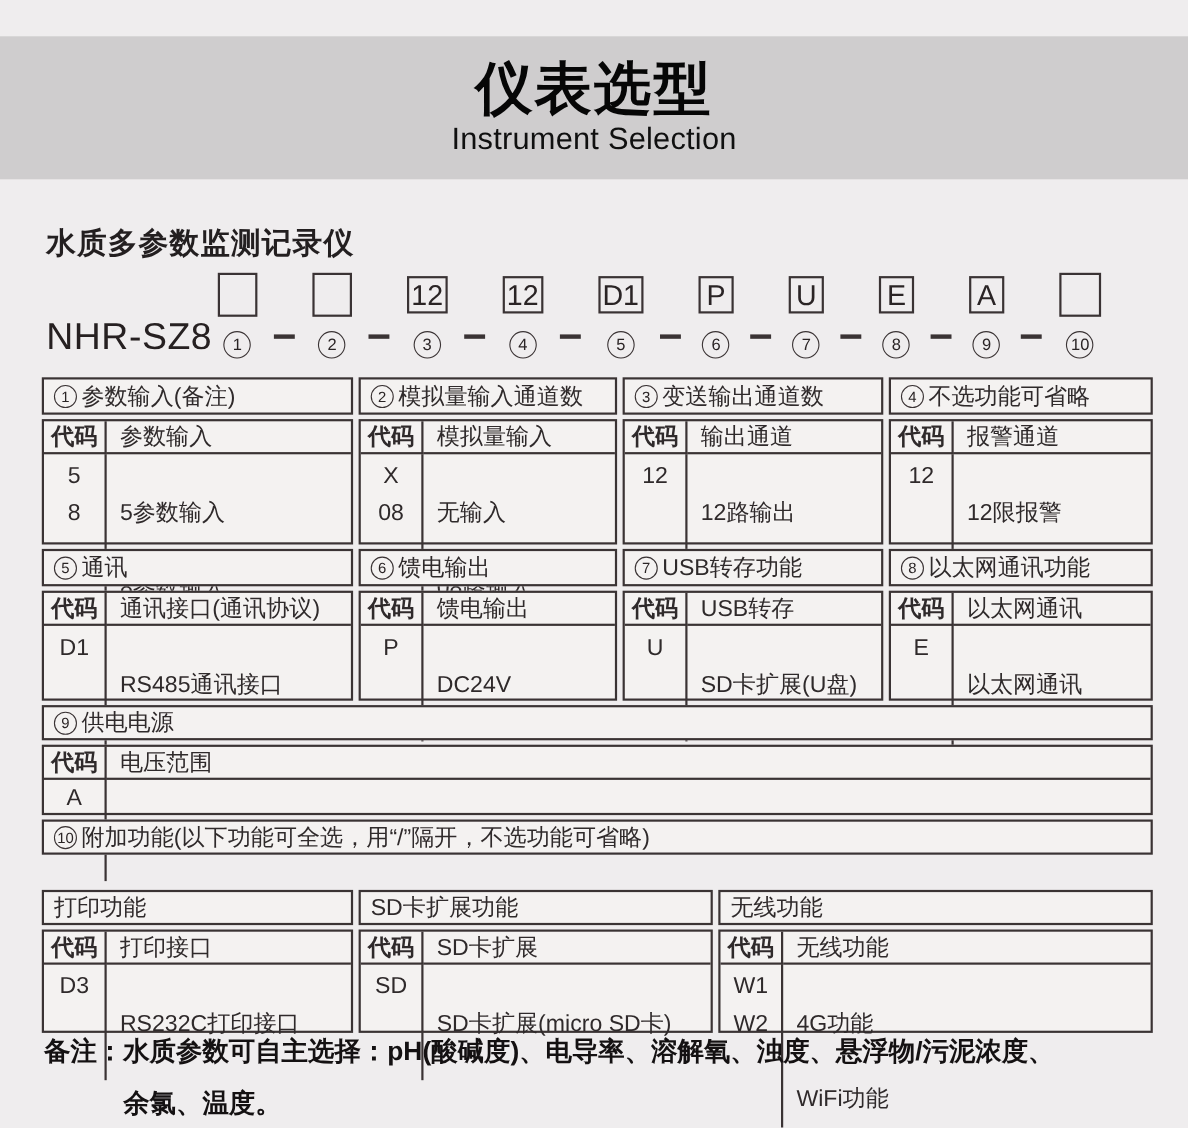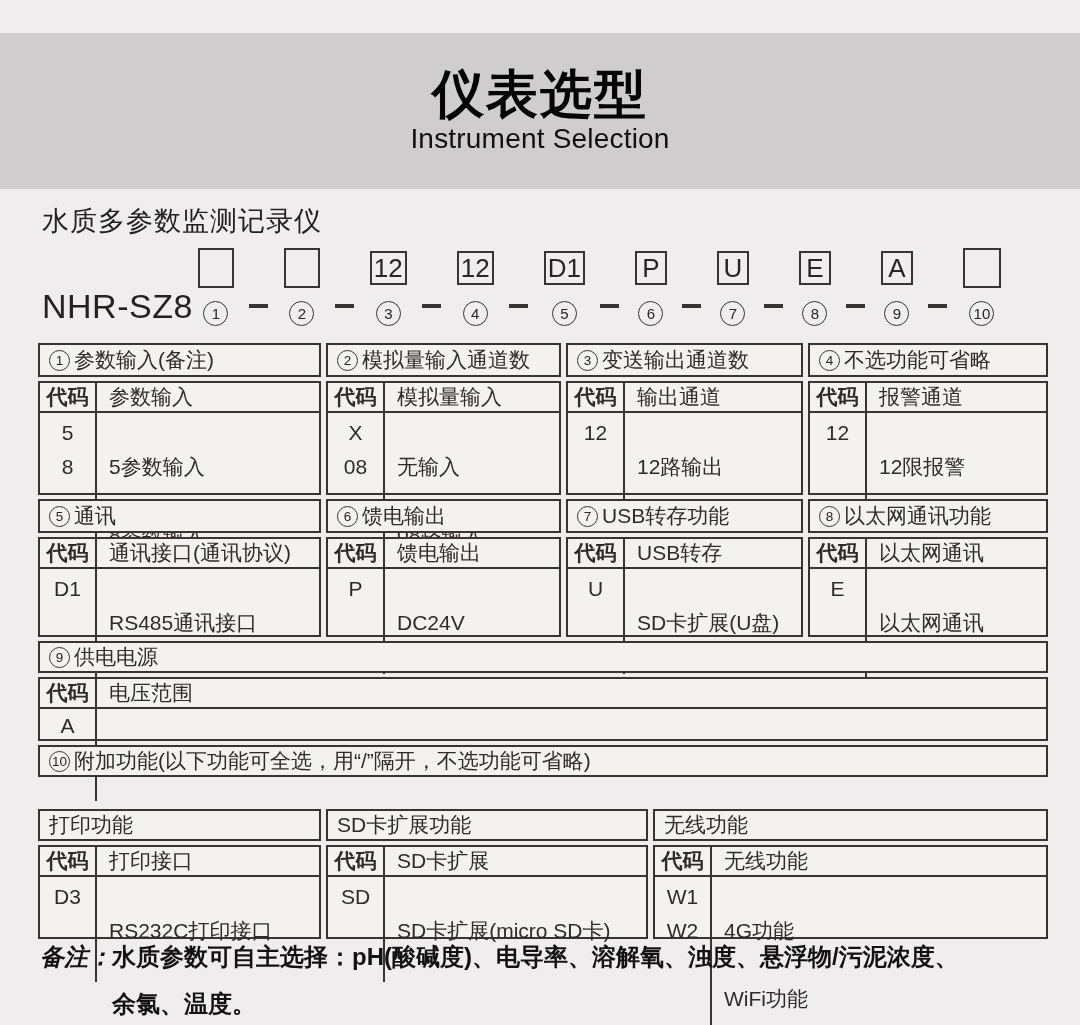--- a/index.html
+++ b/index.html
@@ -15,34 +15,34 @@
     font-family:"Liberation Sans","DejaVu Sans",sans-serif;
     background:var(--page-bg);
     color:var(--txt);
     position:relative;
     overflow:hidden;
   }
   .stage{position:absolute;inset:0;width:1080px;height:1025px;}
 
   
   .banner{
-    position:absolute;left:0;top:33px;width:1080px;height:156px;
+    position:absolute;left:0;top:33px;width:1080px;height:130px;
     background:var(--banner-bg);
     display:flex;flex-direction:column;align-items:center;justify-content:center;
   }
   .banner-title{
     font-size:52px;font-weight:900;color:#060606;letter-spacing:2px;line-height:1.05;
   }
   .banner-subtitle{
     font-size:28px;font-weight:400;color:#101010;margin-top:1px;letter-spacing:0.2px;
   }
 
   
   .product-name{
-    position:absolute;left:42px;top:203px;font-size:27px;color:#231f20;letter-spacing:1px;
+    position:absolute;left:42px;top:203px;font-size:27px;color:#231f20;letter-spacing:1px;font-weight:bold;
   }
   .model-row{
     position:absolute;left:42px;top:248px;
     display:flex;align-items:flex-end;
   }
   .model-prefix{
     font-size:34px;color:#262021;line-height:40px;letter-spacing:0.5px;margin-right:5px;
   }
   .seg{display:flex;flex-direction:column;align-items:center;}
   .boxwrap{height:40px;display:flex;align-items:center;}
@@ -97,21 +97,21 @@
   .b9 .ctd{line-height:30px;padding-top:2px;}
   .b9 .ctd.descc{padding-left:14px;}
   .headbar{width:100%;}
 
   
   .note{
     position:absolute;left:40px;top:933px;
     display:flex;align-items:flex-start;
     font-size:24px;font-weight:700;color:#141112;
   }
-  .note-label{line-height:47px;white-space:nowrap;font-style:italic;}
+  .note-label{line-height:47px;white-space:nowrap;}
   .note-text{line-height:47px;white-space:pre-line;}
 </style>
 </head>
 <body>
 
 <div class="stage">
 
   <div class="banner">
     <div class="banner-title">仪表选型</div>
     <div class="banner-subtitle">Instrument Selection</div>

